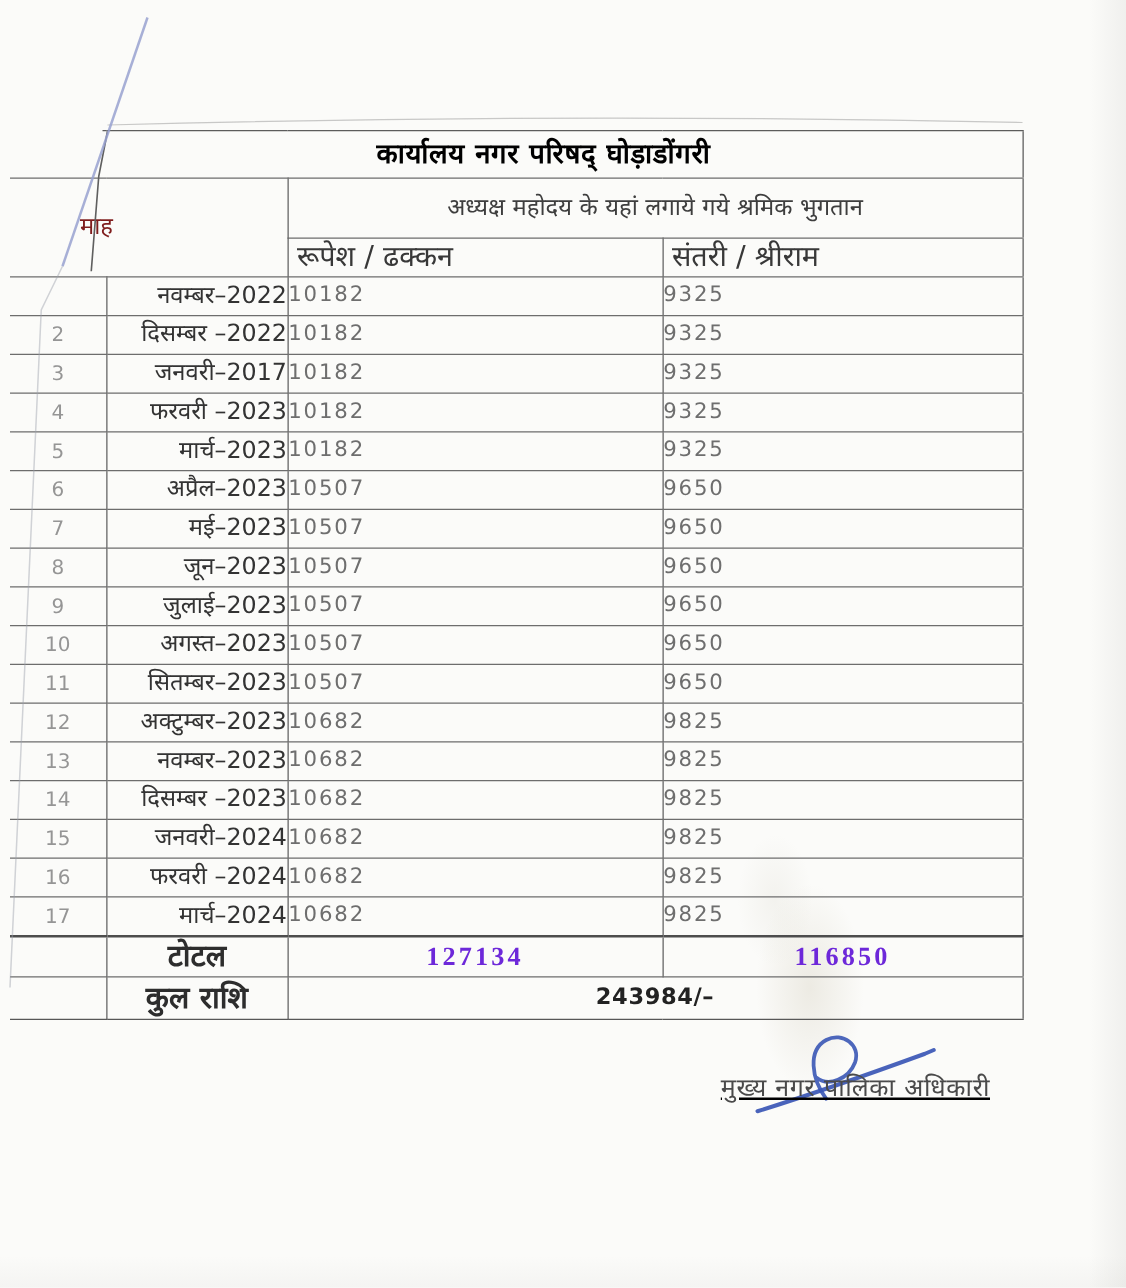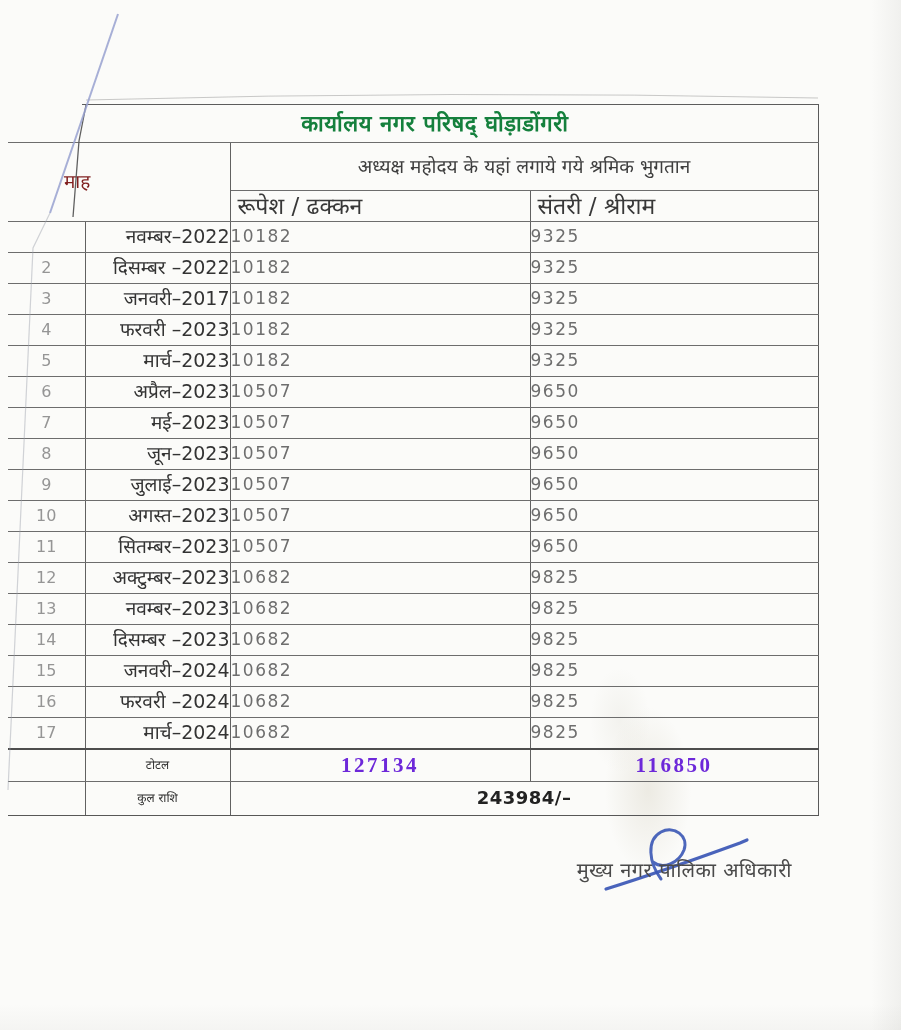--- a/index.html
+++ b/index.html
@@ -20,42 +20,42 @@
   table.sheet{
     position:absolute;left:8px;top:104px;width:810px;
     border-collapse:collapse;table-layout:fixed;
     border-right:1.5px solid #5a5a5a;
   }
   td,th{padding:0;margin:0;vertical-align:middle;line-height:1.15;font-weight:normal;}
   .hl{border-bottom:1px solid #6d6d6d;}          
   .dv{border-right:1px solid #616161;}           
   .row-title td{border-top:1.4px solid #5c5c5c;height:37px;}
   .title{
-    font-size:22px;color:#15803d;text-align:center;font-weight:600;
+    font-size:22px;color:#000000;text-align:center;font-weight:600;
     padding-left:44px;letter-spacing:0.5px;
   }
   .mah{font-size:19px;color:#7f1d1d;text-align:left;padding-left:56px;}
   .span-h{font-size:19px;color:#3e3e3e;text-align:center;height:47px;margin-left:48px;}
   .sub-h{font-size:23px;color:#383838;text-align:left;padding-left:7px;height:30px;margin-left:41px;}
   tbody td{height:30px;}
   .sno{font-size:16px;color:#959595;text-align:center;}
   .month{font-size:19px;color:#333;text-align:right;}
   .val{font-size:17px;color:#6e6e6e;text-align:left;letter-spacing:1.5px;}
   .row-total td{height:31px;border-top:2px solid #4d4d4d;}
   .row-grand td{height:33px;border-bottom:1.5px solid #575757;}
-  .t-label{font-size:12px;color:#2d2d2d;text-align:center;font-weight:400;}
+  .t-label{font-size:24px;color:#2d2d2d;text-align:center;font-weight:700;}
   .t-val{
     font-family:"Liberation Serif","DejaVu Serif",serif;
     font-size:21px;font-weight:bold;color:#6d28d9;text-align:center;letter-spacing:2.5px;
   }
   .g-val{font-size:18px;font-weight:bold;color:#222;text-align:center;letter-spacing:0.5px;}
   .header-notch{position:absolute;left:6px;top:101px;width:76px;height:11px;background:#fbfbf9;z-index:2;}
   svg.overlay{position:absolute;inset:0;z-index:3;pointer-events:none;}
   .sign-block{
-    position:absolute;right:109px;top:856px;z-index:4;text-align:center;
+    position:absolute;right:109px;top:856px;z-index:4;text-align:center;text-decoration:underline;
   }
   .sign-line1{font-size:20px;color:#4a4a4a;letter-spacing:0.5px;}
   .sign-line2{font-size:20px;color:#3f3f3f;margin-top:4px;letter-spacing:0.5px;}
 </style>
 </head>
 <body>
 
 <div class="paper"></div>
 
 <table class="sheet">

